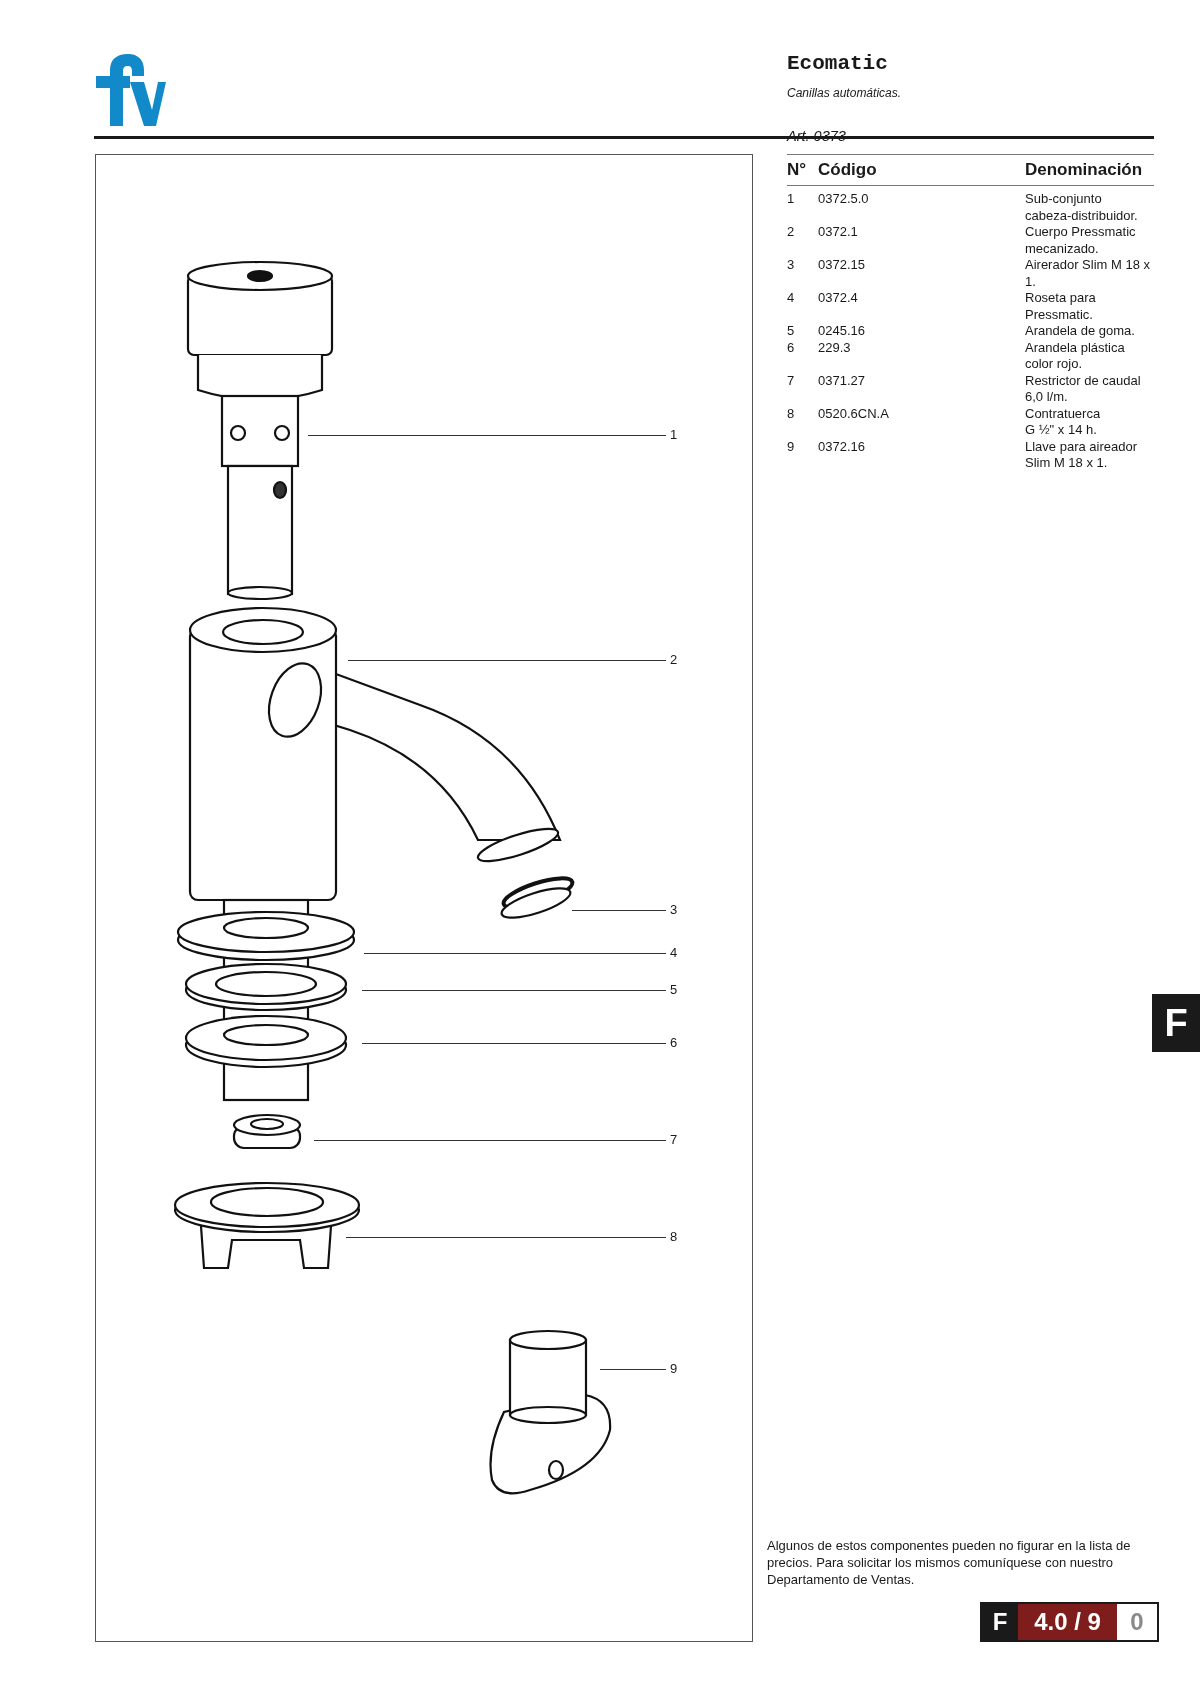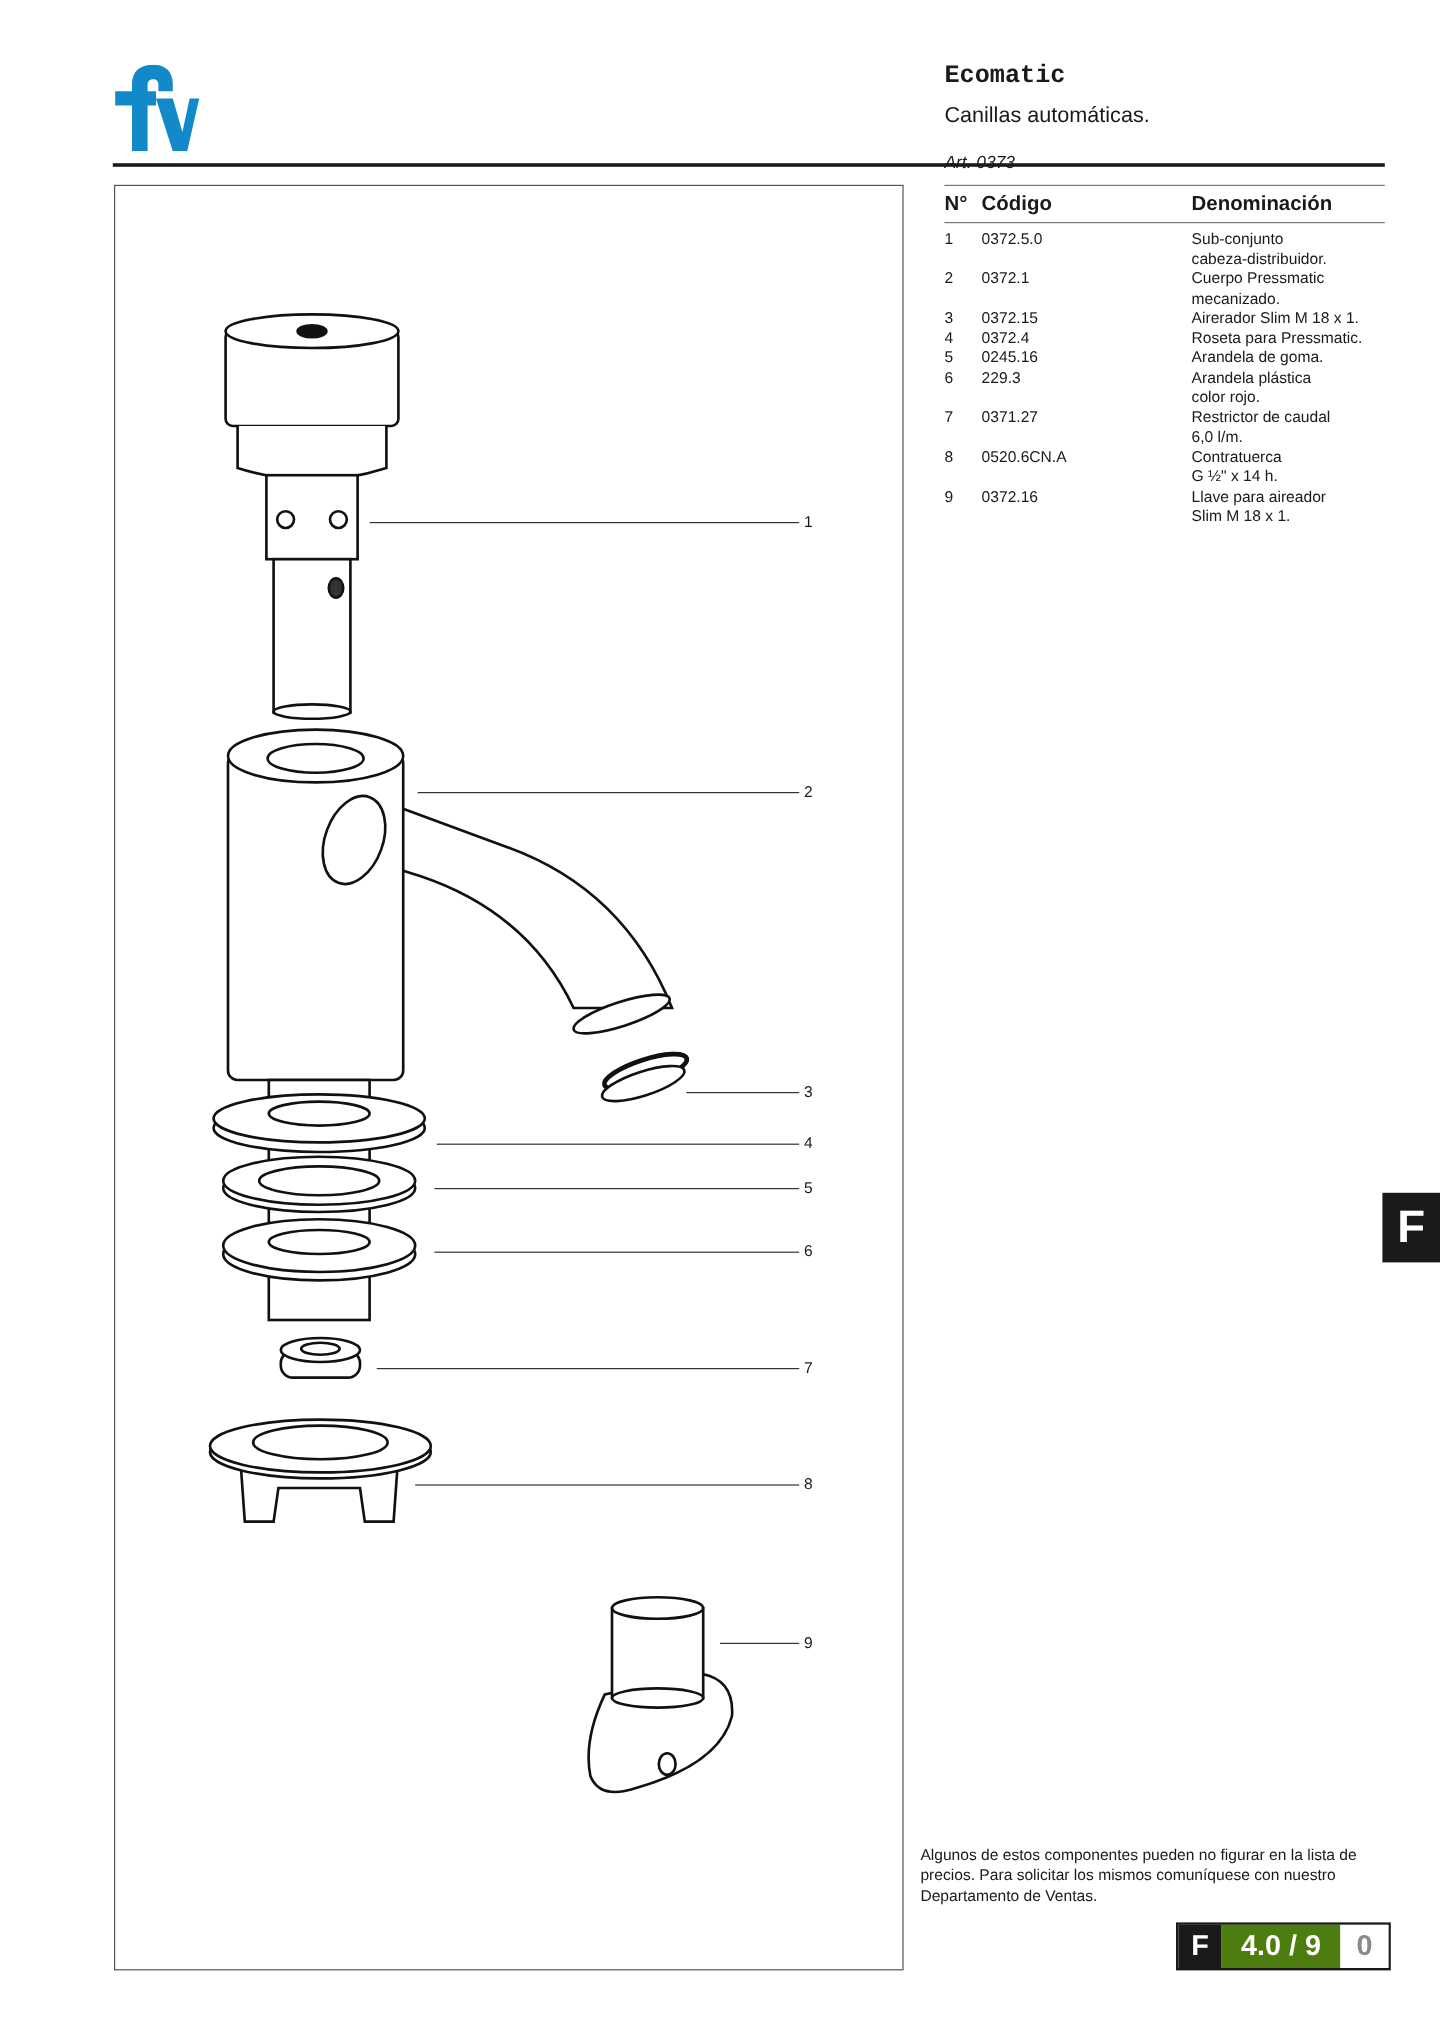--- a/index.html
+++ b/index.html
@@ -2,36 +2,36 @@
 <html><head>
 <meta charset="utf-8">
 <style>
   html, body { margin:0; padding:0; background:#ffffff; }
   body { width:1200px; height:1697px; position:relative; overflow:hidden;
          font-family:"Liberation Sans", sans-serif; color:#1a1a1a; }
   .abs { position:absolute; }
   .logo { left:94px; top:54px; width:72px; height:72px; }
   .head-rule { left:94px; top:136px; width:1060px; height:3px; background:#1a1a1a; }
   .title { left:787px; top:52px; font-size:21px; font-weight:bold;font-family:Liberation Mono, monospace; }
-  .subtitle { left:787px; top:86px; font-size:18px; }
+  .subtitle { left:787px; top:86px; font-size:12px; font-style:italic; }
   .art { left:787px; top:128px; font-size:14.5px; font-style:italic; }
   .frame { left:95px; top:154px; width:658px; height:1488px; border:1.5px solid #555; box-sizing:border-box; }
   .parts { left:787px; top:154px; width:367px; }
   .parts .rule-top { height:1px; background:#777; }
   .parts .rule-mid { height:1px; background:#777; }
   .parts .hdr { display:flex; font-size:17px; font-weight:bold; padding:3px 0 3px 0; height:24px; align-items:center; }
   .col-n { width:31px; }
   .col-c { width:175px; }
-  .col-d { flex:1; }
+  .col-d { flex:1;margin-left:32px; }
   .rows { padding-top:5px; font-size:13px; line-height:16.5px; }
   .row { display:flex; }
   .note { left:767px; top:1537px; width:370px; font-size:13px; line-height:17px; }
   .badge { left:980px; top:1602px; height:40px; display:flex; border:2px solid #1a1a1a; box-sizing:border-box; }
   .badge .b-sec { background:#1a1a1a; color:#fff; font-weight:bold; font-size:24px; width:36px; display:flex; align-items:center; justify-content:center; }
-  .badge .b-page { background:#4d7c0f; color:#fff; font-weight:bold; font-size:24px; width:99px; display:flex; align-items:center; justify-content:center; }
+  .badge .b-page { background:#7f1d1d; color:#fff; font-weight:bold; font-size:24px; width:99px; display:flex; align-items:center; justify-content:center; }
   .badge .b-rev { background:#fff; color:#8a8a8a; font-weight:bold; font-size:24px; width:40px; display:flex; align-items:center; justify-content:center; }
   .sidetab { left:1152px; top:994px; width:48px; height:58px; background:#1a1a1a; color:#fff; font-weight:bold; font-size:38px; display:flex; align-items:center; justify-content:center; }
   .callout-line { height:1px; background:#333; }
   .callout-num { font-size:13px; }
   svg.drawing { position:absolute; left:0; top:0; }
 </style>
 </head>
 <body>
 
 <div class="abs logo">

